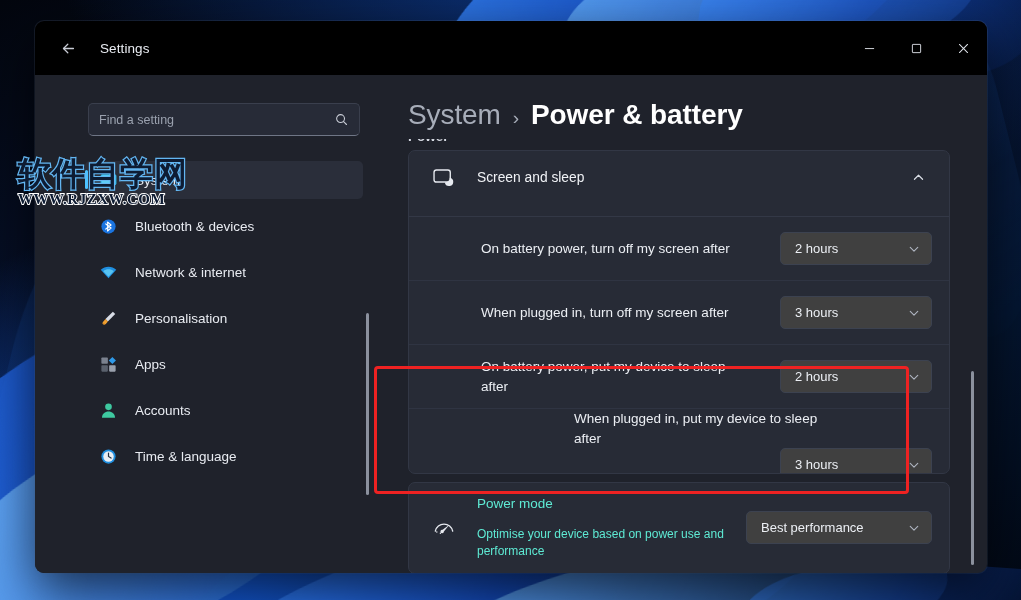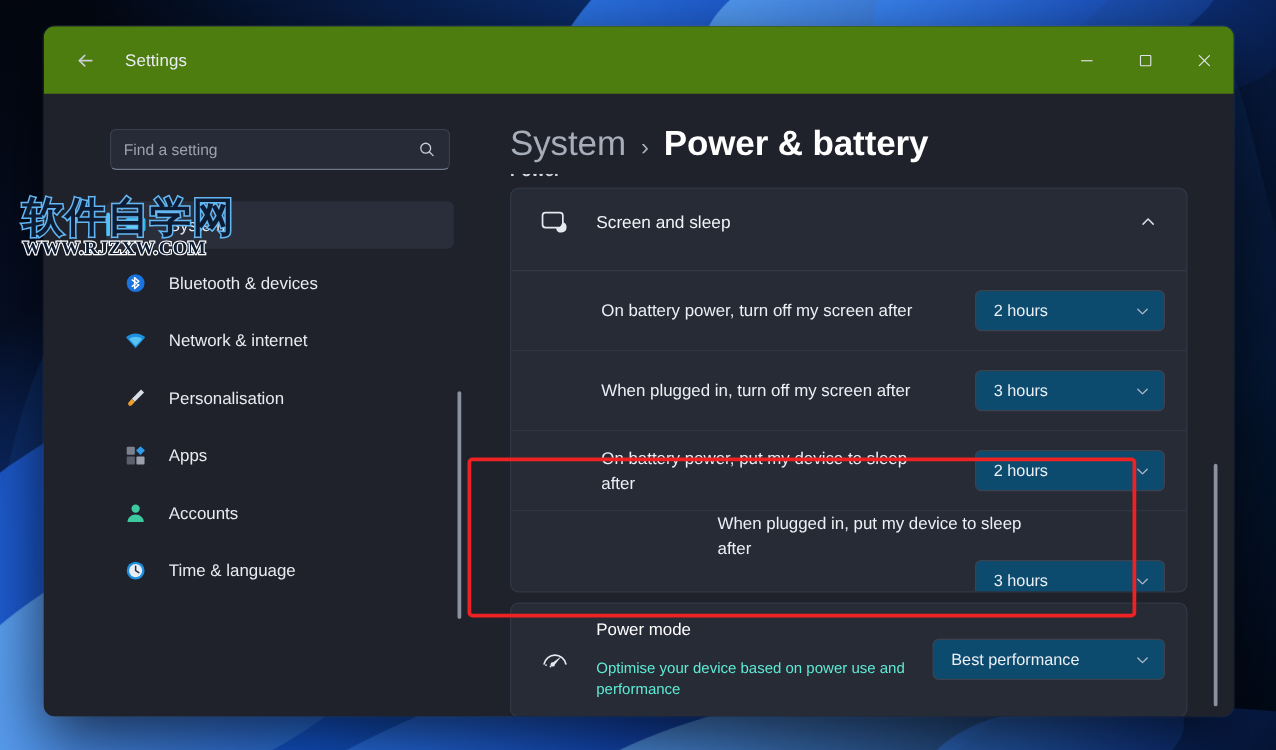--- a/index.html
+++ b/index.html
@@ -62,21 +62,21 @@
     border-radius: 9px 9px 9px 9px;
     overflow: hidden;
     box-shadow: 0 18px 50px rgba(0,0,0,0.65), 0 0 0 1px rgba(120,140,180,0.17);
     display: flex;
     flex-direction: column;
   }
 
   
   .titlebar {
     height: 54px;
-    background: #4d7c0f;
+    background: #000000;
     flex: 0 0 54px;
     display: flex;
     align-items: center;
     position: relative;
     z-index: 5;
   }
   .back-btn {
     width: 34px; height: 34px;
     margin-left: 16px;
     border-radius: 4px;
@@ -283,21 +283,21 @@
   .sub-row:last-child { border-bottom: none; flex-direction: column; }
   .sub-row-label {
     font-size: 13.5px;
     color: #eceff4;
     line-height: 1.45;
     max-width: 265px;
   }
   .sub-row-right { margin-left: auto; }
 
   .dropdown {
-    background: #0c4a6e;
+    background: #404040;
     border: 1px solid #3c4250;
     border-radius: 5px;
     height: 33px;
     min-width: 152px;
     display: flex;
     align-items: center;
     padding: 0 11px 0 14px;
     gap: 8px;
   }
   .dropdown-value {
@@ -333,21 +333,21 @@
     padding: 13px 17px 13px 22px;
   }
   .pm-ico {
     width: 26px; height: 26px;
     flex: 0 0 26px;
     display: flex; align-items: center; justify-content: center;
     margin-right: 20px;
     color: #e6e9ef;
   }
   .pm-text { max-width: 300px; }
-  .pm-title { font-size: 13.5px; color: #ffffff; margin-bottom: 15px; }
+  .pm-title { font-size: 13.5px; color: #5eead4; margin-bottom: 15px; }
   .pm-desc { font-size: 12px; color: #5eead4; line-height: 1.4; }
   .pm-right { margin-left: auto; }
 
   .main-sb-track {
     position: absolute;
     right: 11px;
     top: 70px;
     bottom: 12px;
     width: 7px;
     z-index: 10;

